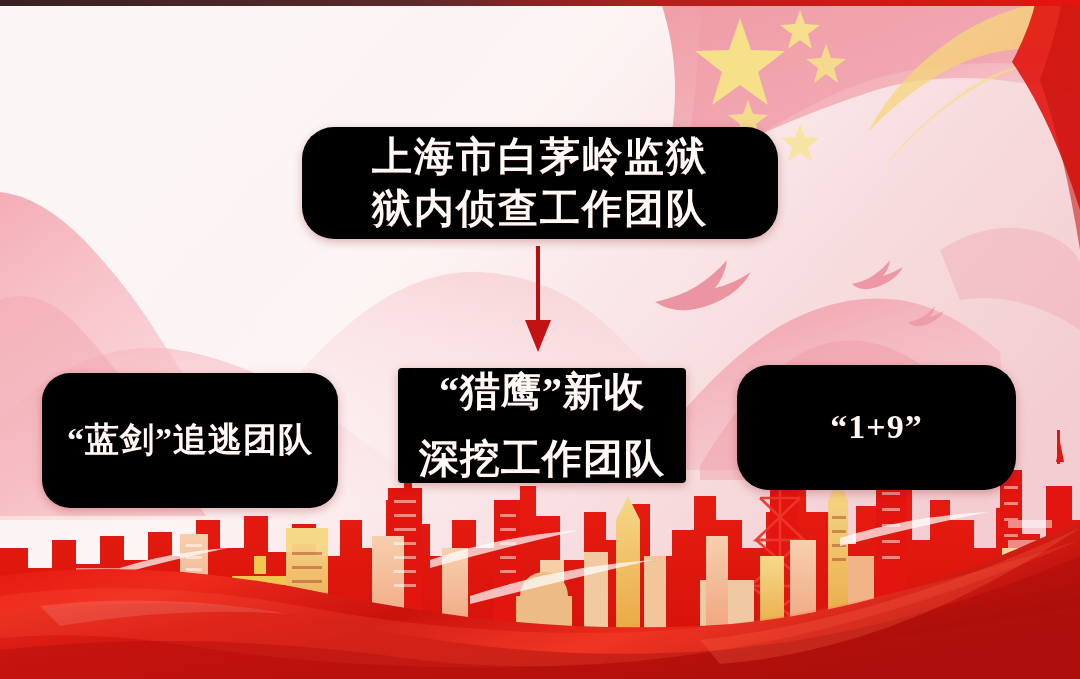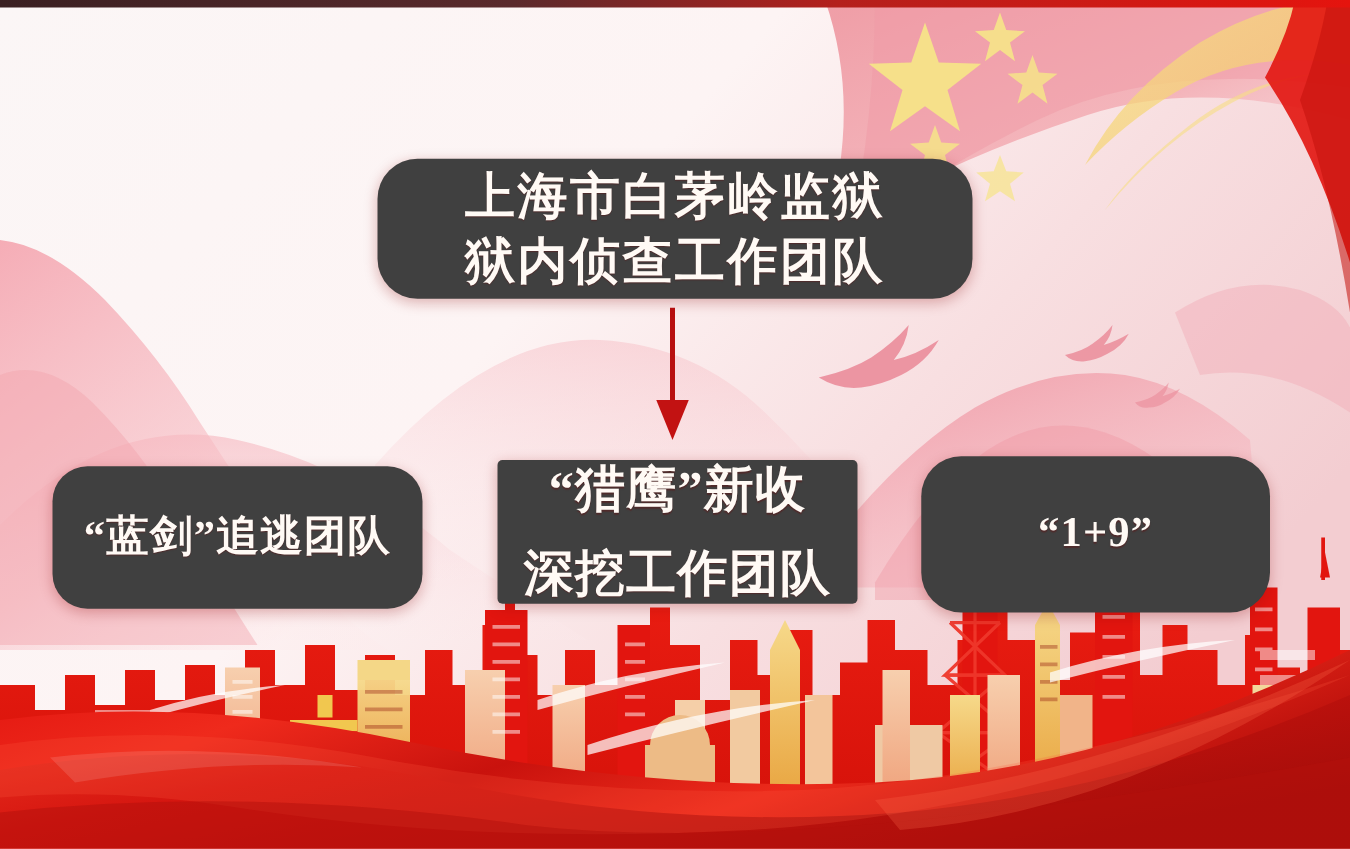--- a/index.html
+++ b/index.html
@@ -22,21 +22,21 @@
     position: absolute;
     inset: 0;
     width: 1080px;
     height: 679px;
     display: block;
   }
 
   
   .card {
     position: absolute;
-    background: #404040;
+    background: #000000;
     border-radius: 30px;
     color: #fffaf5;
     display: flex;
     flex-direction: column;
     align-items: center;
     justify-content: center;
     text-align: center;
     box-shadow: 0 3px 10px rgba(140, 10, 10, 0.28);
     font-weight: 700;
     letter-spacing: 1px;
@@ -53,21 +53,21 @@
     font-size: 40px;
     letter-spacing: 2px;
   }
   #title-card .line { display: block; white-space: nowrap; }
   #title-card .line + .line { margin-top: 4px; text-align: center; }
 
   #card-1 {
     left: 42px;
     top: 373px;
     width: 296px;
-    height: 114px;
+    height: 135px;
     font-size: 34px;
     border-radius: 28px;
   }
   #card-2 {
     left: 398px;
     top: 368px;
     width: 288px;
     height: 115px;
     font-size: 40px;
     border-radius: 4px;

